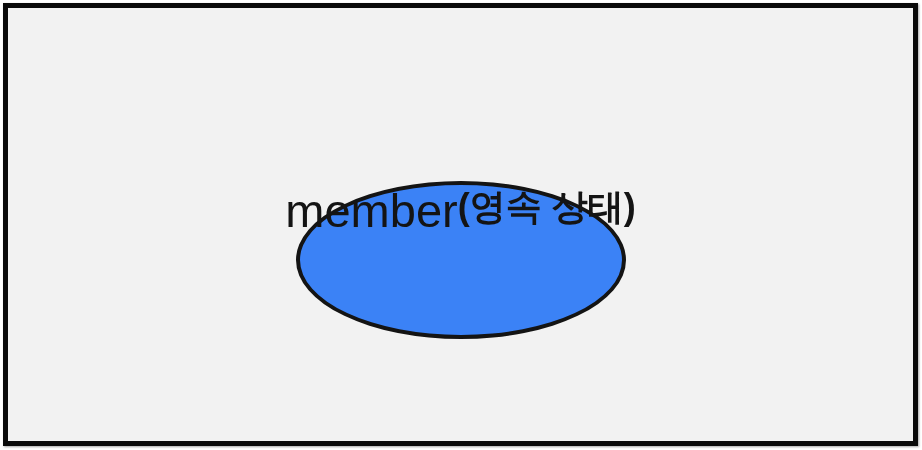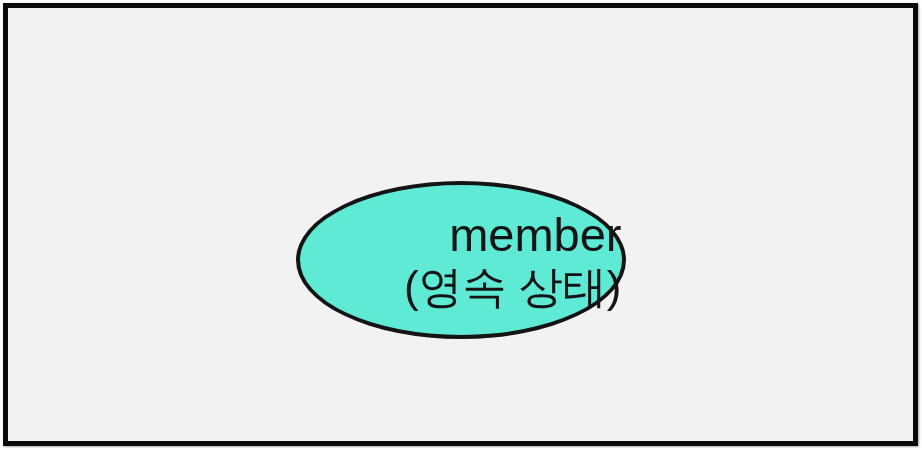--- a/index.html
+++ b/index.html
@@ -39,40 +39,41 @@
     color: #0d0d0d;
     white-space: nowrap;
   }
   .ellipse {
     position: absolute;
     left: 50%;
     top: 173px;
     transform: translateX(-50%);
     width: 330px;
     height: 158px;
-    background: #5eead4;
+    background: #3b82f6;
     border: 4px solid #141414;
     border-radius: 50%;
     box-sizing: border-box;
     display: flex;
-    flex-direction: column;
-    align-items: flex-end;
+    flex-direction: row;
+    align-items: flex-start;
     justify-content: center;
     line-height: 1.1;
   }
   .entity-name {
     font-size: 47px;
     color: #141414;
     letter-spacing: 0px;
   }
   .entity-state {
-    font-size: 44px;
+    font-size: 36px;
     color: #141414;
     margin-top: 2px;
     white-space: nowrap;
+    font-weight: bold;
   }
 </style>
 </head>
 <body>
 
 <div class="stage">
   <div class="frame">
     <div class="ellipse">
       <span class="entity-name">member</span>
       <span class="entity-state">(영속 상태)</span>

